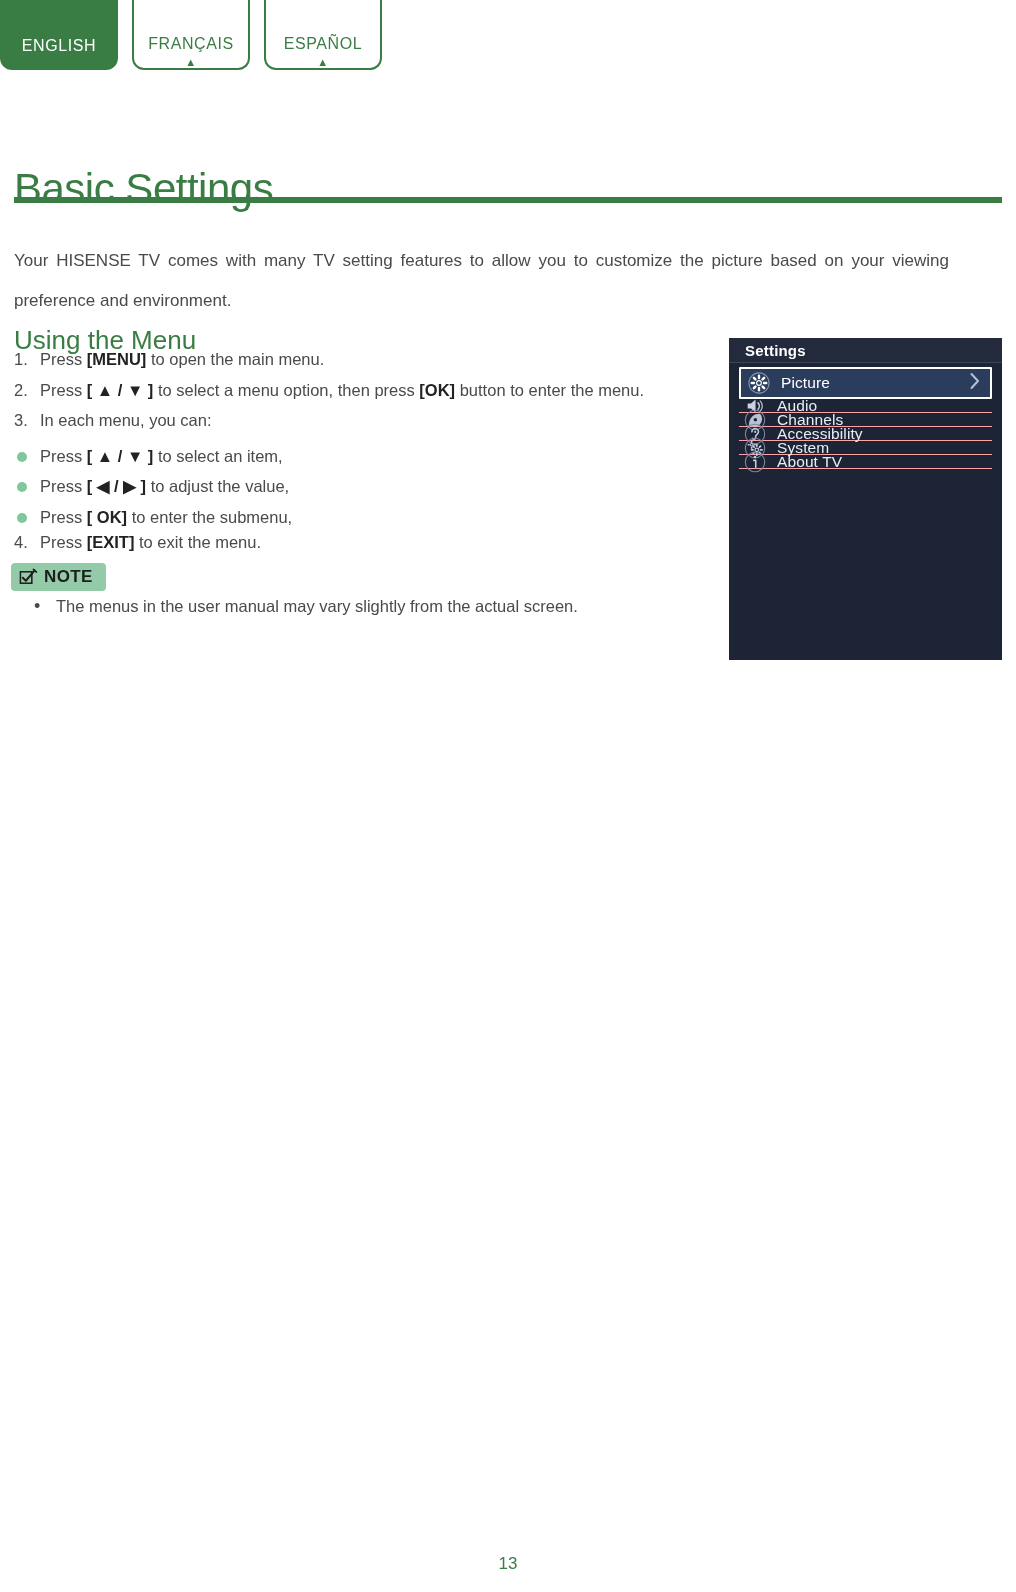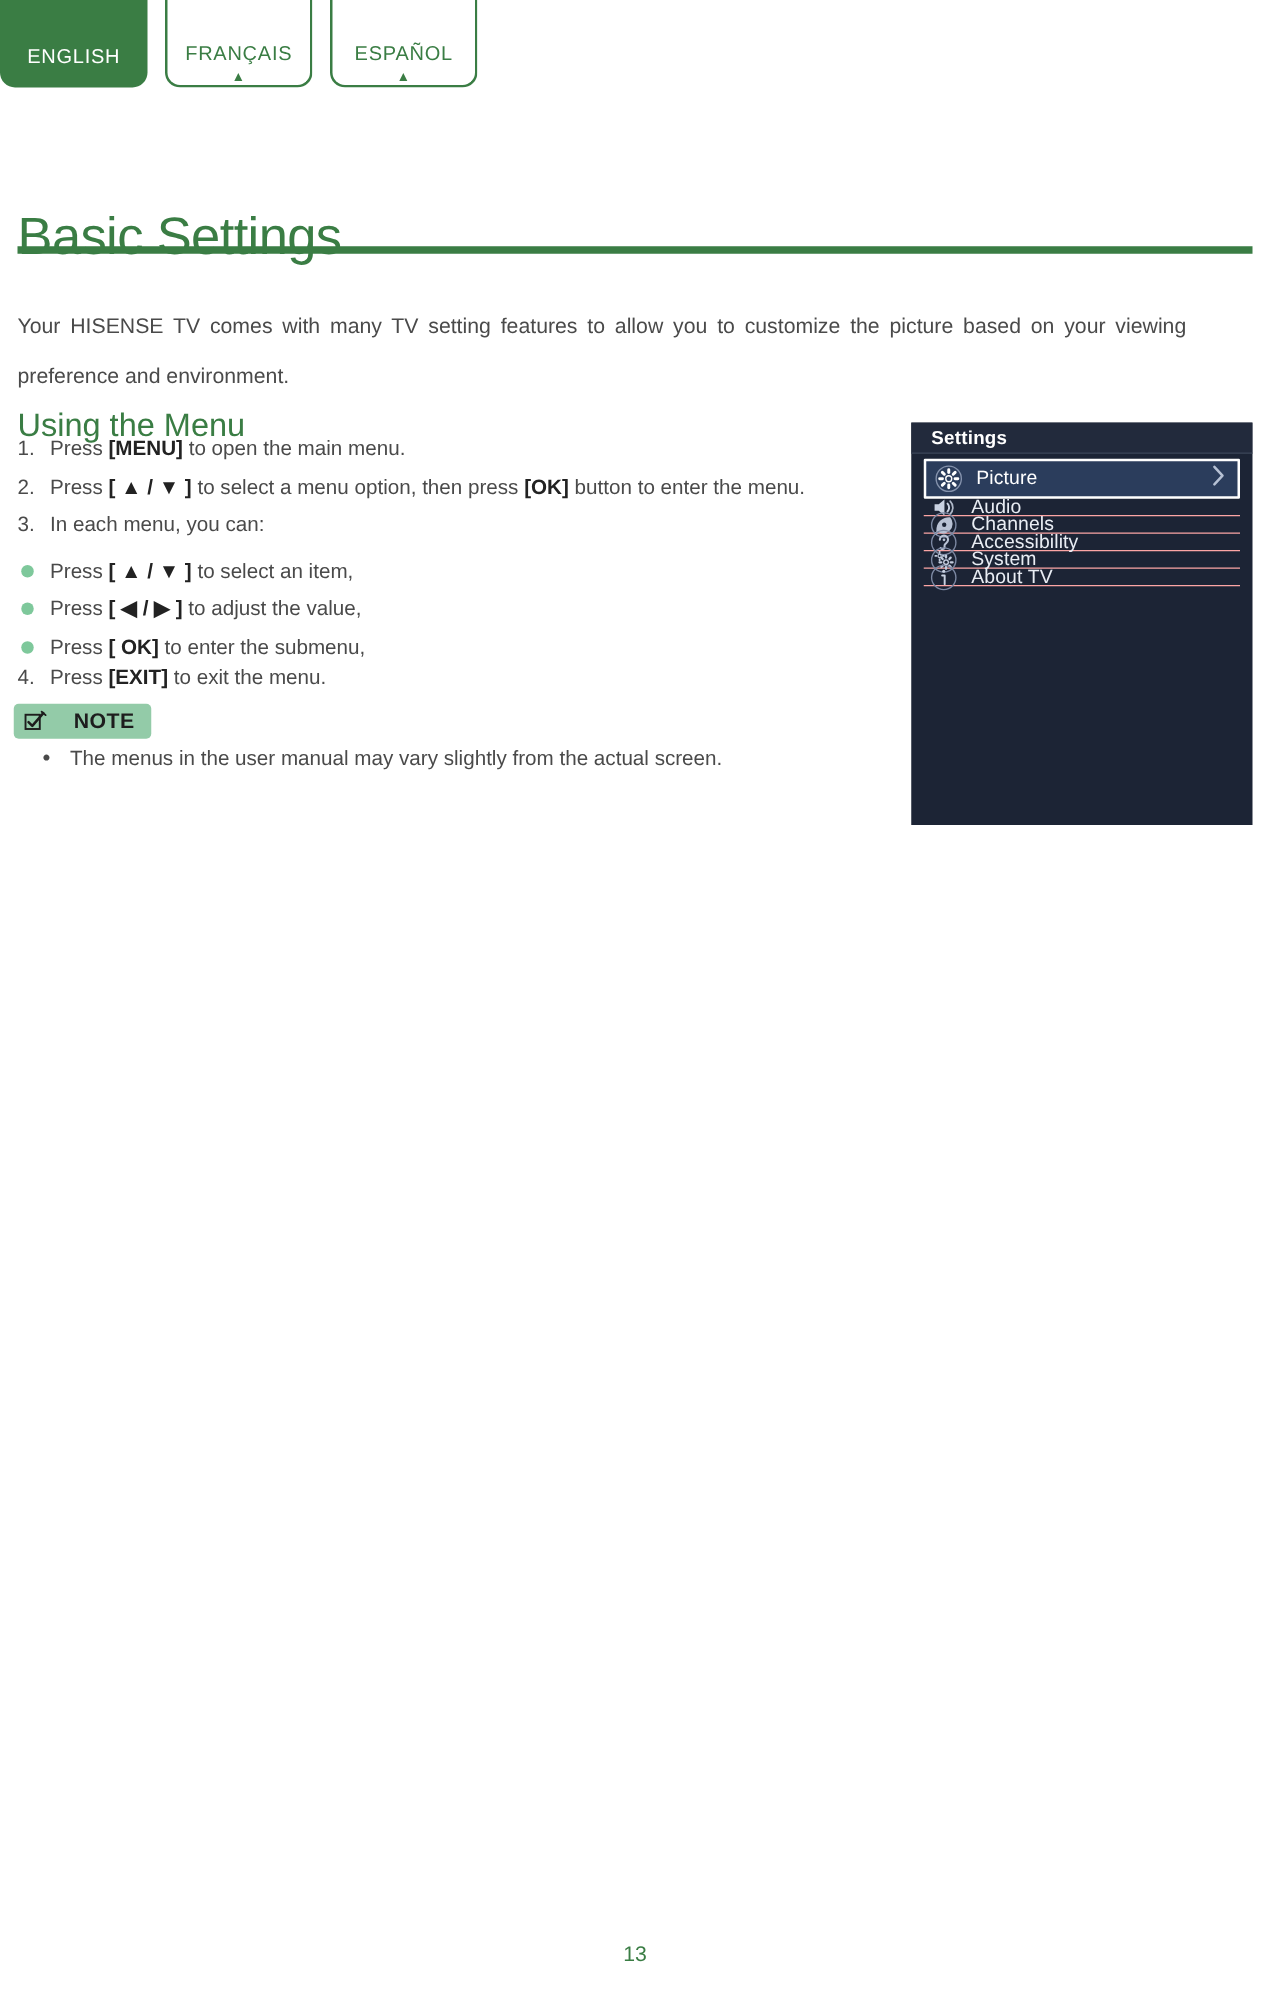--- a/index.html
+++ b/index.html
@@ -144,21 +144,21 @@
   .note-badge {
     position: absolute;
     left: 11px;
     top: 563px;
     background: #93cba8;
     border-radius: 4px;
     height: 28px;
     padding: 0 13px 0 8px;
     display: flex;
     align-items: center;
-    gap: 21px;
+    gap: 6px;
   }
   .note-badge .note-ico {
     width: 19px;
     height: 19px;
     display: block;
   }
   .note-badge .note-text {
     font-size: 17px;
     font-weight: bold;
     color: #1d1d1d;

